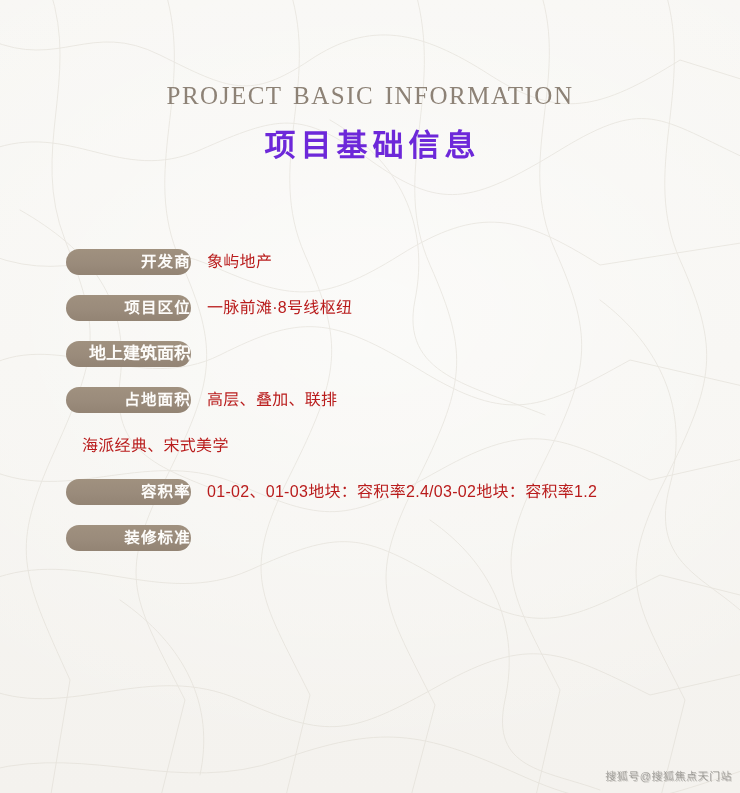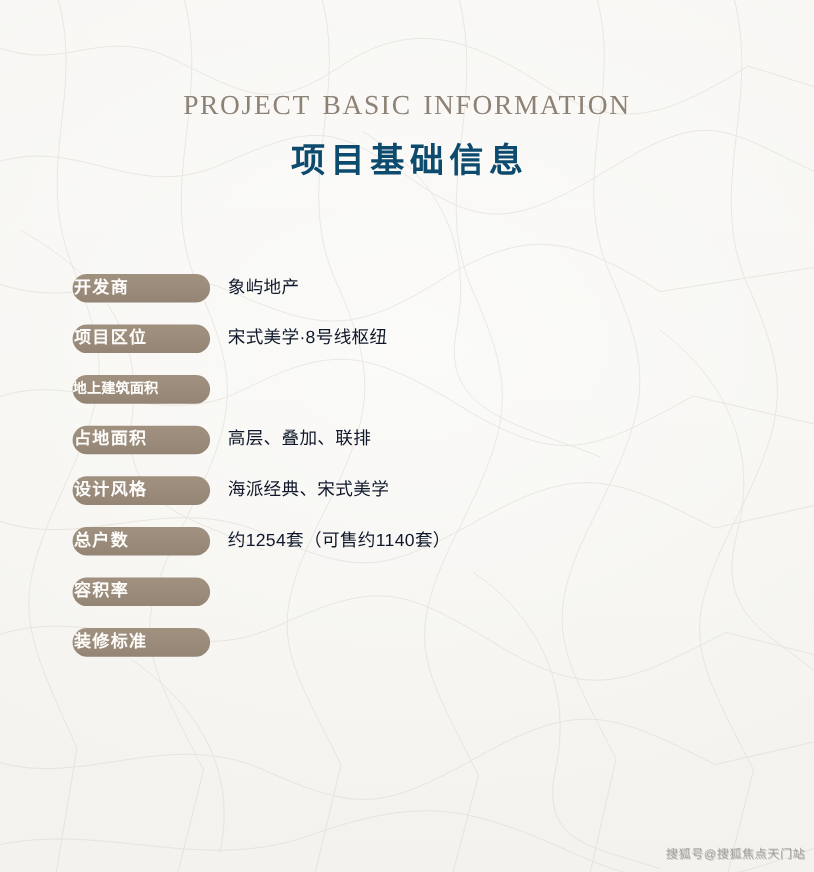--- a/index.html
+++ b/index.html
@@ -54,21 +54,21 @@
     font-variant: small-caps;
     text-transform: lowercase;
     white-space: nowrap;
     font-weight: 400;
     margin: 0;
   }
   .title-cn {
     font-family: "Liberation Serif", "DejaVu Serif", serif;
     font-size: 31px;
     line-height: 40px;
-    color: #0c4a6e;
+    color: #6d28d9;
     letter-spacing: 5px;
     margin: 12px 0 0 0;
     font-weight: 700;
     text-indent: 5px;
   }
 
   
   .info-table {
     margin: 0;
     padding: 0;
@@ -88,43 +88,43 @@
   .info-row:last-child { margin-bottom: 0; }
 
   .row-label {
     flex: 0 0 auto;
     width: 125px;
     height: 26px;
     line-height: 26px;
     border-radius: 13px;
     background: linear-gradient(180deg, #a0917f 0%, #9a8b7b 55%, #938474 100%);
     color: #fdfcfa;
-    text-align: left;
-    font-family: Liberation Mono, monospace;
+    text-align: right;
+    font-family: Liberation Sans, sans-serif;
     font-size: 15.5px;
     font-weight: 700;
     letter-spacing: 1.2px;
     text-indent: 1.2px;
     box-sizing: border-box;
     white-space: nowrap;
     overflow: hidden;
   }
   .row-label.tight {
-    font-size: 13px;
+    font-size: 17px;
     letter-spacing: 0;
     text-indent: 0;
   }
 
   .row-value {
     flex: 1 1 auto;
     margin-left: 16px;
     font-family: "Liberation Sans", "DejaVu Sans", sans-serif;
     font-size: 16px;
     line-height: 26px;
-    color: #0f172a;
+    color: #b91c1c;
     letter-spacing: 0.3px;
     white-space: nowrap;
   }
   .row-value sup {
     font-size: 10px;
     vertical-align: super;
     line-height: 0;
   }
 
   
@@ -188,45 +188,41 @@
 
   <ul class="info-table">
 
     <li class="info-row">
       <span class="row-label">开发商</span>
       <span class="row-value">象屿地产</span>
     </li>
 
     <li class="info-row">
       <span class="row-label">项目区位</span>
-      <span class="row-value">宋式美学·8号线枢纽</span>
+      <span class="row-value">一脉前滩·8号线枢纽</span>
     </li>
 
 
     <li class="info-row">
       <span class="row-label tight">地上建筑面积</span>
     </li>
 
     <li class="info-row">
       <span class="row-label">占地面积</span>
       <span class="row-value">高层、叠加、联排</span>
     </li>
 
     <li class="info-row">
-      <span class="row-label">设计风格</span>
       <span class="row-value">海派经典、宋式美学</span>
     </li>
 
-    <li class="info-row">
-      <span class="row-label">总户数</span>
-      <span class="row-value">约1254套（可售约1140套）</span>
-    </li>
 
     <li class="info-row">
       <span class="row-label">容积率</span>
+      <span class="row-value">01-02、01-03地块：容积率2.4/03-02地块：容积率1.2</span>
     </li>
 
 
     <li class="info-row">
       <span class="row-label">装修标准</span>
     </li>
 
 
   </ul>
 

